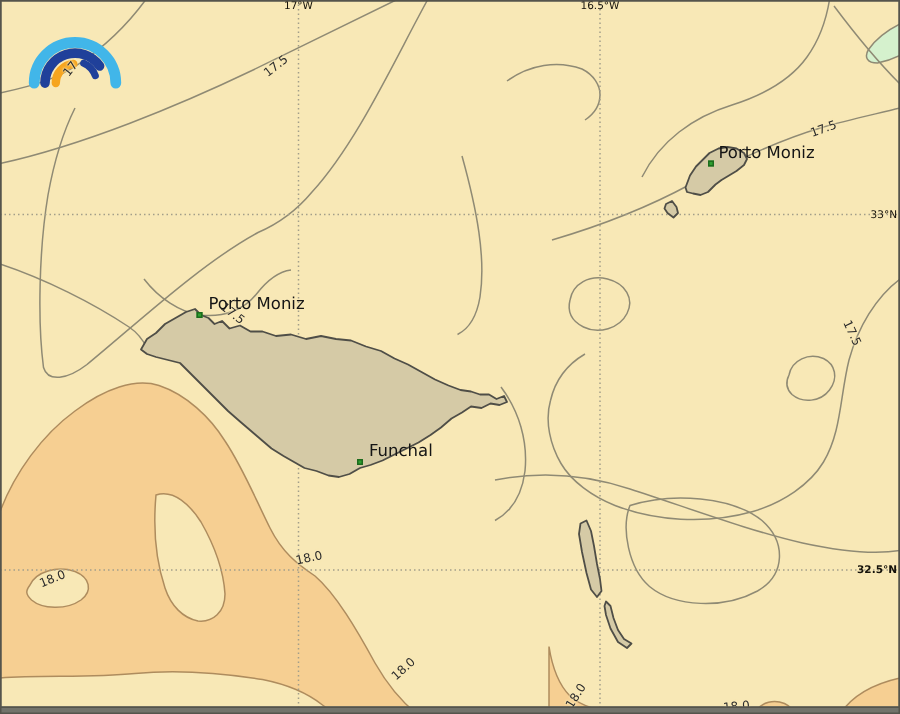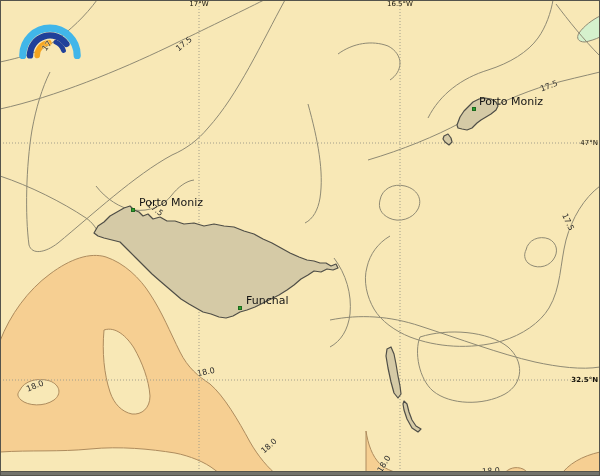--- a/index.html
+++ b/index.html
@@ -105,21 +105,21 @@
       <path d="M 16,58 A 34,34 0 0 1 84,58" stroke="#41b6e9" stroke-width="9"></path>
       <path d="M 25,58 A 25,25 0 0 1 70.5,43.7" stroke="#20409a" stroke-width="8"></path>
       <path d="M 34,58 A 16,16 0 0 1 48.6,42.1" stroke="#f6a51f" stroke-width="7"></path>
       <path d="M 57.3,41.4 A 18,18 0 0 1 66.9,51.8" stroke="#20409a" stroke-width="6"></path>
     </g>
   </svg>
 
   <div id="labels-layer">
       <div class="grid-label-top" style="left: 199px;">17°W</div>
       <div class="grid-label-top" style="left: 400px;">16.5°W</div>
-      <div class="grid-label-right" style="top: 143px;">47°N</div>
+      <div class="grid-label-right" style="top: 143px;">33°N</div>
       <div class="grid-label-right" style="top: 380px; font-weight: bold;">32.5°N</div>
       <div class="contour-label" style="left: 47px; top: 46px; transform: translate(-50%, -50%) rotate(-52deg);">17</div>
       <div class="contour-label" style="left: 184px; top: 44px; transform: translate(-50%, -50%) rotate(-38deg);">17.5</div>
       <div class="contour-label" style="left: 549px; top: 86px; transform: translate(-50%, -50%) rotate(-20deg);">17.5</div>
       <div class="contour-label" style="left: 568px; top: 222px; transform: translate(-50%, -50%) rotate(65deg);">17.5</div>
       <div class="contour-label" style="left: 155px; top: 209px; transform: translate(-50%, -50%) rotate(38deg);">17.5</div>
       <div class="contour-label" style="left: 35px; top: 386px; transform: translate(-50%, -50%) rotate(-22deg);">18.0</div>
       <div class="contour-label" style="left: 206px; top: 372px; transform: translate(-50%, -50%) rotate(-12deg);">18.0</div>
       <div class="contour-label" style="left: 269px; top: 446px; transform: translate(-50%, -50%) rotate(-42deg);">18.0</div>
       <div class="contour-label" style="left: 384px; top: 464px; transform: translate(-50%, -50%) rotate(-58deg);">18.0</div>

